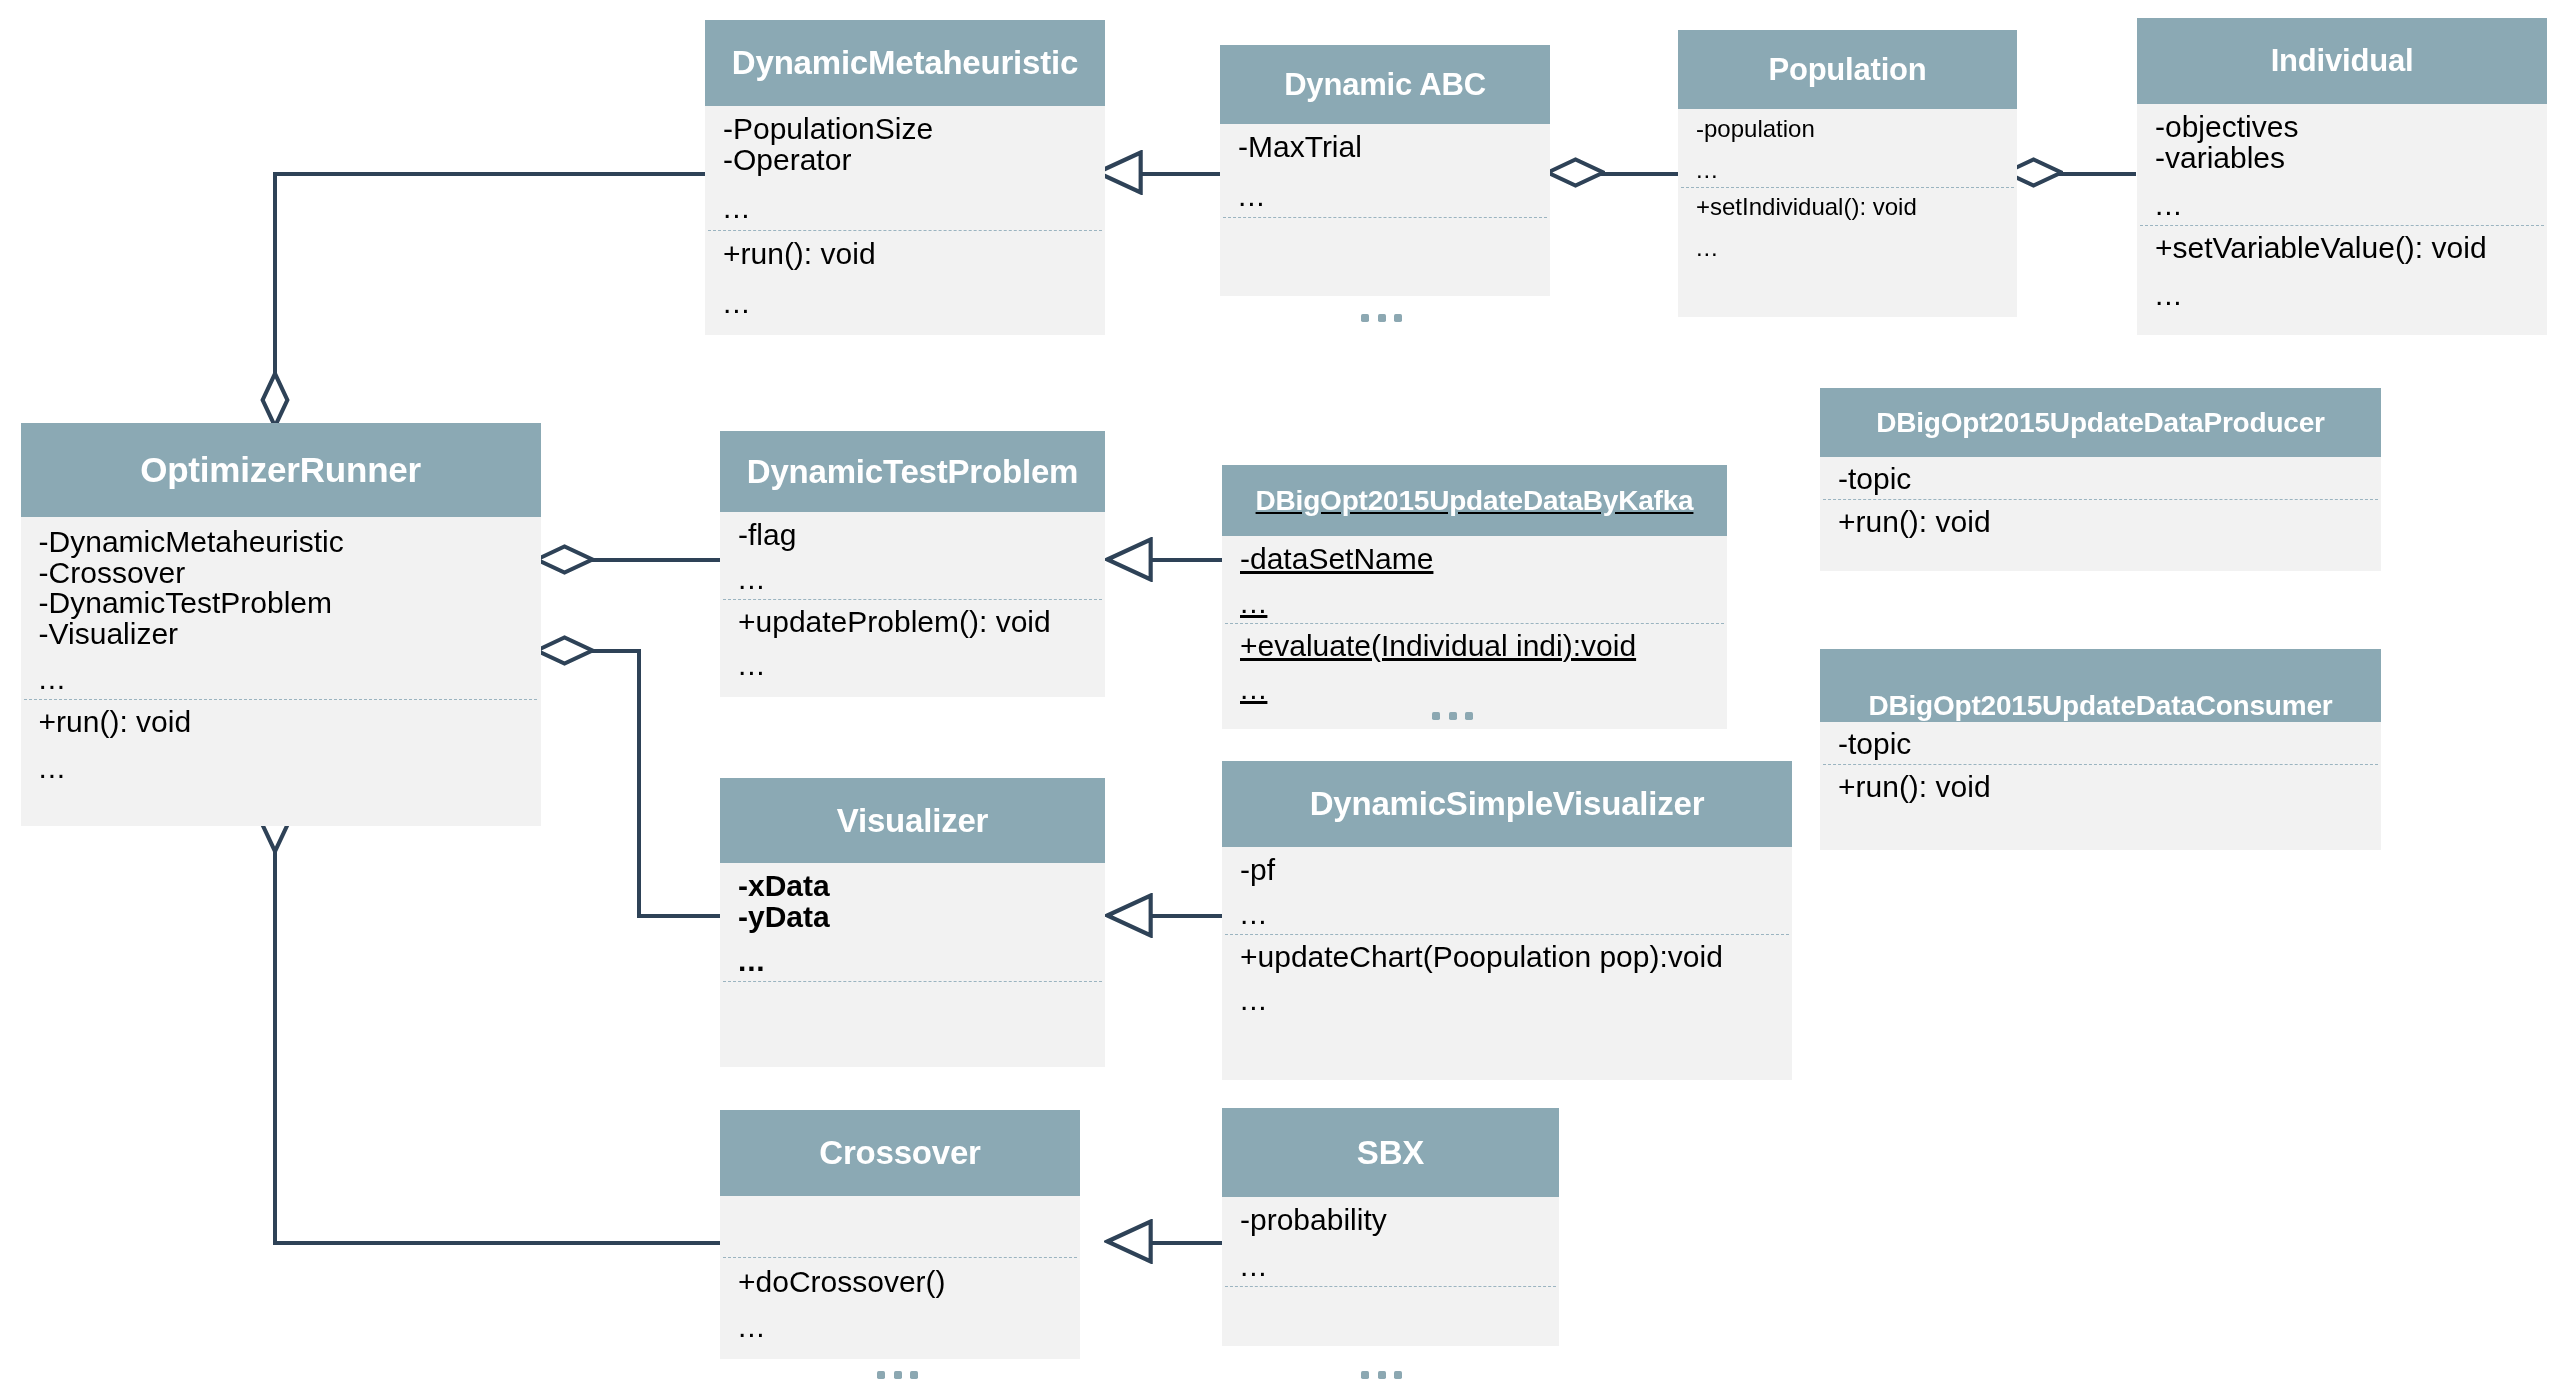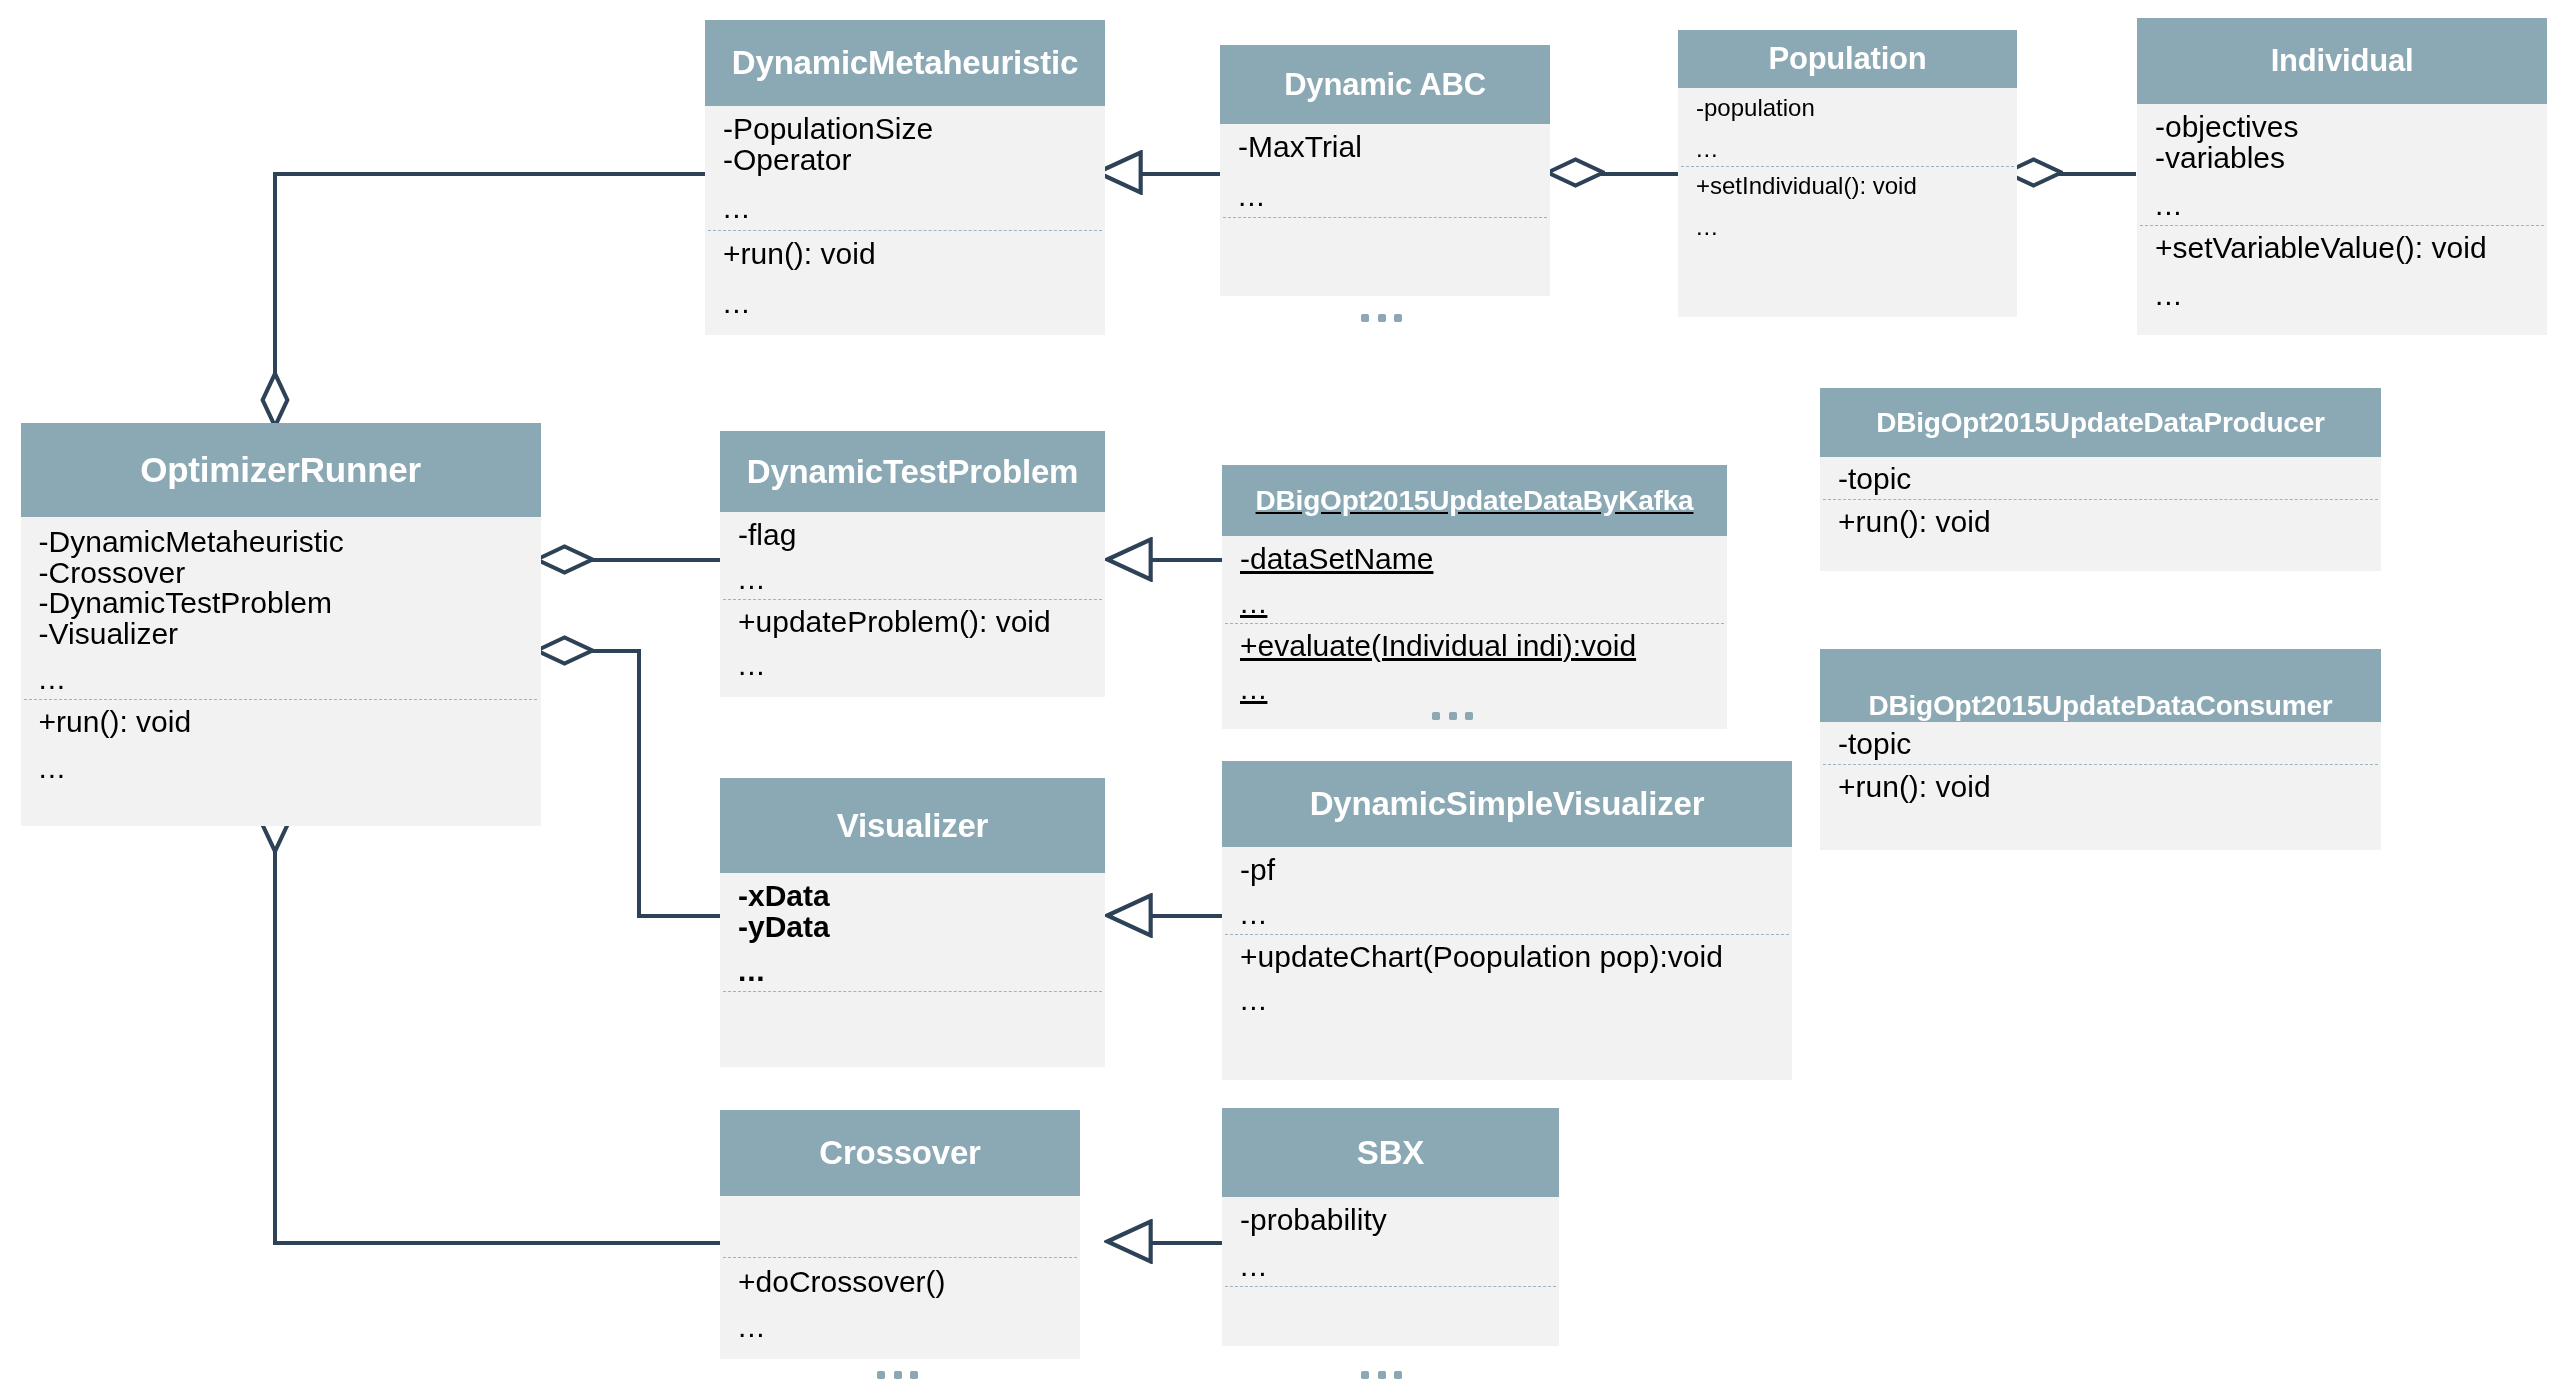--- a/index.html
+++ b/index.html
@@ -207,21 +207,21 @@
       <div class="uml-section"></div>
     </div>
   </div>
   <div class="more-dots" style="left:1361px; top:314px;">
       <span></span>
       <span></span>
       <span></span>
     </div>
 
   <div class="uml-class" style="left:1678px; top:30px; width:339px; height:287px;">
-    <div class="uml-header" style="height:58px; font-size:31px;justify-content:center;">
+    <div class="uml-header" style="height:79px; font-size:31px;justify-content:center;">
       <span>Population</span>
     </div>
     <div class="uml-body" style="font-size:24px;">
       <div class="uml-section">
         <div class="uml-row">-population</div>
         <div class="uml-ellipsis-row" style="padding-top:16.5px;">...</div>
       </div>
       <div class="uml-divider" style="margin:5px 3.3px 6.6px 3.3px;"></div>
       <div class="uml-section">
         <div class="uml-row">+setIndividual(): void</div>
@@ -331,21 +331,21 @@
         <div class="uml-row">-topic</div>
       </div>
       <div class="uml-divider" style="margin:5px 3.3px 6.6px 3.3px;"></div>
       <div class="uml-section">
         <div class="uml-row">+run(): void</div>
       </div>
     </div>
   </div>
 
   <div class="uml-class" style="left:720px; top:778px; width:385px; height:289px;">
-    <div class="uml-header" style="height:95px; font-size:33px;">
+    <div class="uml-header" style="height:85px; font-size:33px;">
       <span>Visualizer</span>
     </div>
     <div class="uml-body" style="font-size:30px;font-weight:bold;">
       <div class="uml-section">
         <div class="uml-row">-xData</div>
         <div class="uml-row">-yData</div>
         <div class="uml-ellipsis-row" style="padding-top:13.2px;">...</div>
       </div>
       <div class="uml-divider" style="margin:5px 3.3px 6.6px 3.3px;"></div>
       <div class="uml-section"></div>

